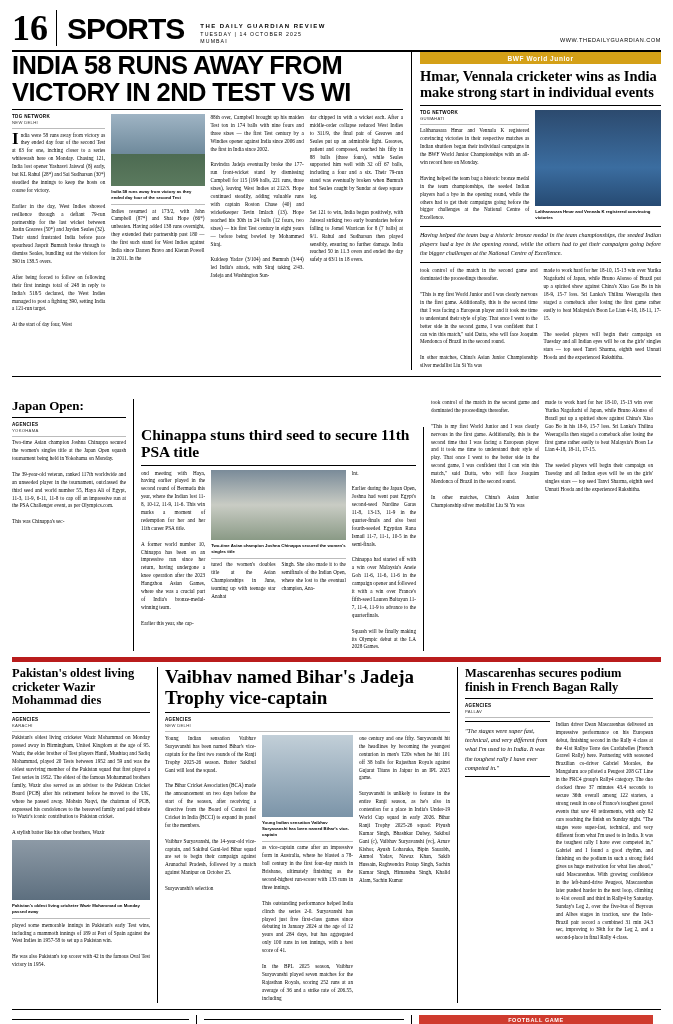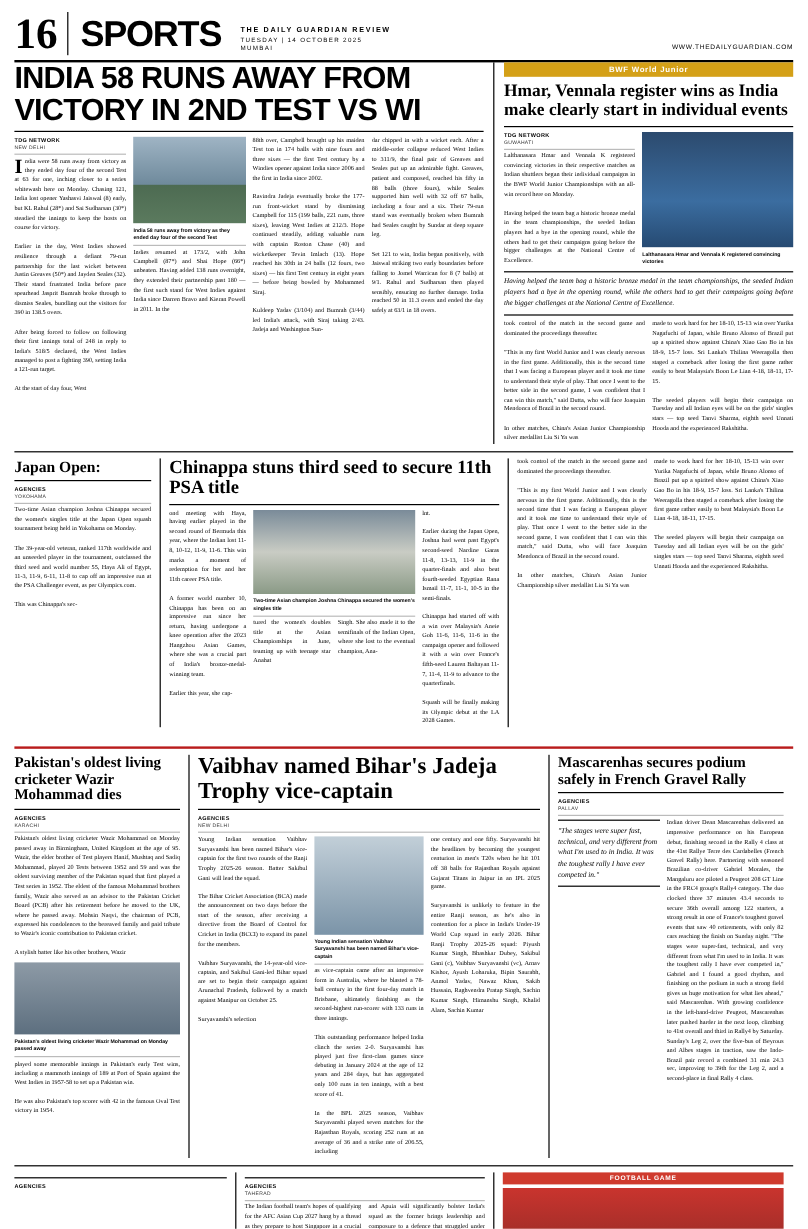--- a/index.html
+++ b/index.html
@@ -42,31 +42,31 @@
   .headline-r { font-family:"Liberation Serif",serif; font-weight:bold; font-size:14.5px; line-height:1.1; margin-top:5px; }
 
   .cols4 { display:flex; gap:6px; margin-top:4px; }
   .cols4 > div { flex:1; }
 
   
   .photo-cricket { height:72px; background:linear-gradient(180deg,#9fb4c4 0%,#6f8a9c 55%,#4d6b52 56%,#5b7a5e 100%); }
   .photo-badm { height:96px; background:linear-gradient(180deg,#2c4a6e 0%,#3b6da0 60%,#264a72 100%); }
 
   
-  .row2 { display:flex; margin-top:6px; border-top:1px solid #000; padding-top:5px; }
+  .row2 { display:flex; margin-top:6px; border-top:1px solid #000; padding-top:22px; }
   .japan-col { width:122px; padding-right:7px; border-right:1px solid #000; }
-  .chinappa-col { width:290px; padding:0 7px; border-right:1px solid #000; }
+  .chinappa-col { width:290px; padding:0 7px; border-right:1px solid #000;margin-top:28px; }
   .lakshya-col { width:229px; padding-left:7px; }
   .h-japan { font-family:"Liberation Serif",serif; font-weight:bold; font-size:13px; line-height:1.05; }
   .h-chin { font-family:"Liberation Serif",serif; font-weight:bold; font-size:15.5px; line-height:1.08; }
   .photo-squash { height:70px; background:linear-gradient(180deg,#7a8b99 0%,#c9ccc4 50%,#8a9a86 100%); }
   .pull { font-family:"Liberation Serif",serif; font-style:italic; font-size:6px; line-height:1.5; text-align:justify; }
 
   
-  .row3 { display:flex; margin-top:16px; border-top:2px solid #b91c1c; padding-top:5px; }
+  .row3 { display:flex; margin-top:6px; border-top:5px solid #b91c1c; padding-top:5px; }
   .waz-col { width:146px; padding-right:7px; border-right:1px solid #000; }
   .vaib-col { width:300px; padding:0 7px; border-right:1px solid #000; }
   .masc-col { width:195px; padding-left:7px; }
   .h-waz { font-family:"Liberation Serif",serif; font-weight:bold; font-size:12.5px; line-height:1.08; }
   .h-vaib { font-family:"Liberation Serif",serif; font-weight:bold; font-size:19px; line-height:1.08; }
   .h-masc { font-family:"Liberation Serif",serif; font-weight:bold; font-size:12.5px; line-height:1.08; }
   .photo-wazir { height:60px; background:linear-gradient(180deg,#8d9aa6 0%,#5d6f7f 100%); }
   .photo-vaibhav { height:82px; background:linear-gradient(180deg,#c2cfd8 0%,#7b94a8 100%); }
   .quote-box { font-family:"Liberation Serif",serif; font-style:italic; font-size:6.2px; line-height:1.5; border-top:1px solid #000; border-bottom:1px solid #000; padding:4px 0; }
 
@@ -134,21 +134,21 @@
         <div>
           <div class="body" style="white-space:pre-line">dar chipped in with a wicket each. After a middle-order collapse reduced West Indies to 311/9, the final pair of Greaves and Seales put up an admirable fight. Greaves, patient and composed, reached his fifty in 88 balls (three fours), while Seales supported him well with 32 off 67 balls, including a four and a six. Their 79-run stand was eventually broken when Bumrah had Seales caught by Sundar at deep square leg.
 
 Set 121 to win, India began positively, with Jaiswal striking two early boundaries before falling to Jomel Warrican for 8 (7 balls) at 9/1. Rahul and Sudharsan then played sensibly, ensuring no further damage. India reached 50 in 11.3 overs and ended the day safely at 63/1 in 18 overs.</div>
         </div>
       </div>
     </div>
 
     <div class="top-right">
       <div class="bwf-band">BWF World Junior</div>
-      <div class="headline-r">Hmar, Vennala register wins as India make clearly start in individual events</div>
+      <div class="headline-r">Hmar, Vennala cricketer wins as India make strong start in individual events</div>
       <div class="rule"></div>
       <div style="display:flex; gap:6px;">
         <div style="flex:1;">
           <div class="byline">TDG NETWORK</div>
           <div class="byline2">GUWAHATI</div>
           <div class="rule-light"></div>
           <div class="body" style="white-space:pre-line">Lalthanasara Hmar and Vennala K registered convincing victories in their respective matches as Indian shuttlers began their individual campaigns in the BWF World Junior Championships with an all-win record here on Monday.
 
 Having helped the team bag a historic bronze medal in the team championships, the seeded Indian players had a bye in the opening round, while the others had to get their campaigns going before the bigger challenges at the National Centre of Excellence.</div>
         </div>
@@ -293,21 +293,21 @@
         </div>
         <div style="flex:1;">
           <div class="body" style="white-space:pre-line">one century and one fifty. Suryavanshi hit the headlines by becoming the youngest centurion in men's T20s when he hit 101 off 38 balls for Rajasthan Royals against Gujarat Titans in Jaipur in an IPL 2025 game.
 
 Suryavanshi is unlikely to feature in the entire Ranji season, as he's also in contention for a place in India's Under-19 World Cup squad in early 2026. Bihar Ranji Trophy 2025-26 squad: Piyush Kumar Singh, Bhashkar Dubey, Sakibul Gani (c), Vaibhav Suryavanshi (vc), Arnav Kishor, Ayush Loharuka, Bipin Saurabh, Anmol Yadav, Nawaz Khan, Sakib Hussain, Raghvendra Pratap Singh, Sachin Kumar Singh, Himanshu Singh, Khalid Alam, Sachin Kumar</div>
         </div>
       </div>
     </div>
 
     <div class="masc-col">
-      <div class="h-masc">Mascarenhas secures podium safely in French Gravel Rally</div>
+      <div class="h-masc">Mascarenhas secures podium finish in French Bagan Rally</div>
       <div class="rule"></div>
       <div class="byline">AGENCIES</div>
       <div class="byline2">PALLAV</div>
       <div class="rule-light"></div>
       <div style="display:flex; gap:6px;">
         <div style="flex:1;">
           <div class="quote-box">"The stages were super fast, technical, and very different from what I'm used to in India. It was the toughest rally I have ever competed in."</div>
         </div>
         <div style="flex:1.15;">
           <div class="body" style="white-space:pre-line">Indian driver Dean Mascarenhas delivered an impressive performance on his European debut, finishing second in the Rally 4 class at the 41st Rallye Terre des Cardabelles (French Gravel Rally) here. Partnering with seasoned Brazilian co-driver Gabriel Morales, the Mangaluru ace piloted a Peugeot 208 GT Line in the FRC4 group's Rally4 category. The duo clocked three 37 minutes 43.4 seconds to secure 36th overall among 122 starters, a strong result in one of France's toughest gravel events that saw 40 retirements, with only 82 cars reaching the finish on Sunday night. "The stages were super-fast, technical, and very different from what I'm used to in India. It was the toughest rally I have ever competed in," Gabriel and I found a good rhythm, and finishing on the podium in such a strong field gives us huge motivation for what lies ahead," said Mascarenhas. With growing confidence in the left-hand-drive Peugeot, Mascarenhas later pushed harder in the next loop, climbing to 41st overall and third in Rally4 by Saturday. Sunday's Leg 2, over the five-bus of Beyrous and Albes stages in traction, saw the Indo-Brazil pair record a combined 31 min 24.3 sec, improving to 39th for the Leg 2, and a second-place in final Rally 4 class.</div>

